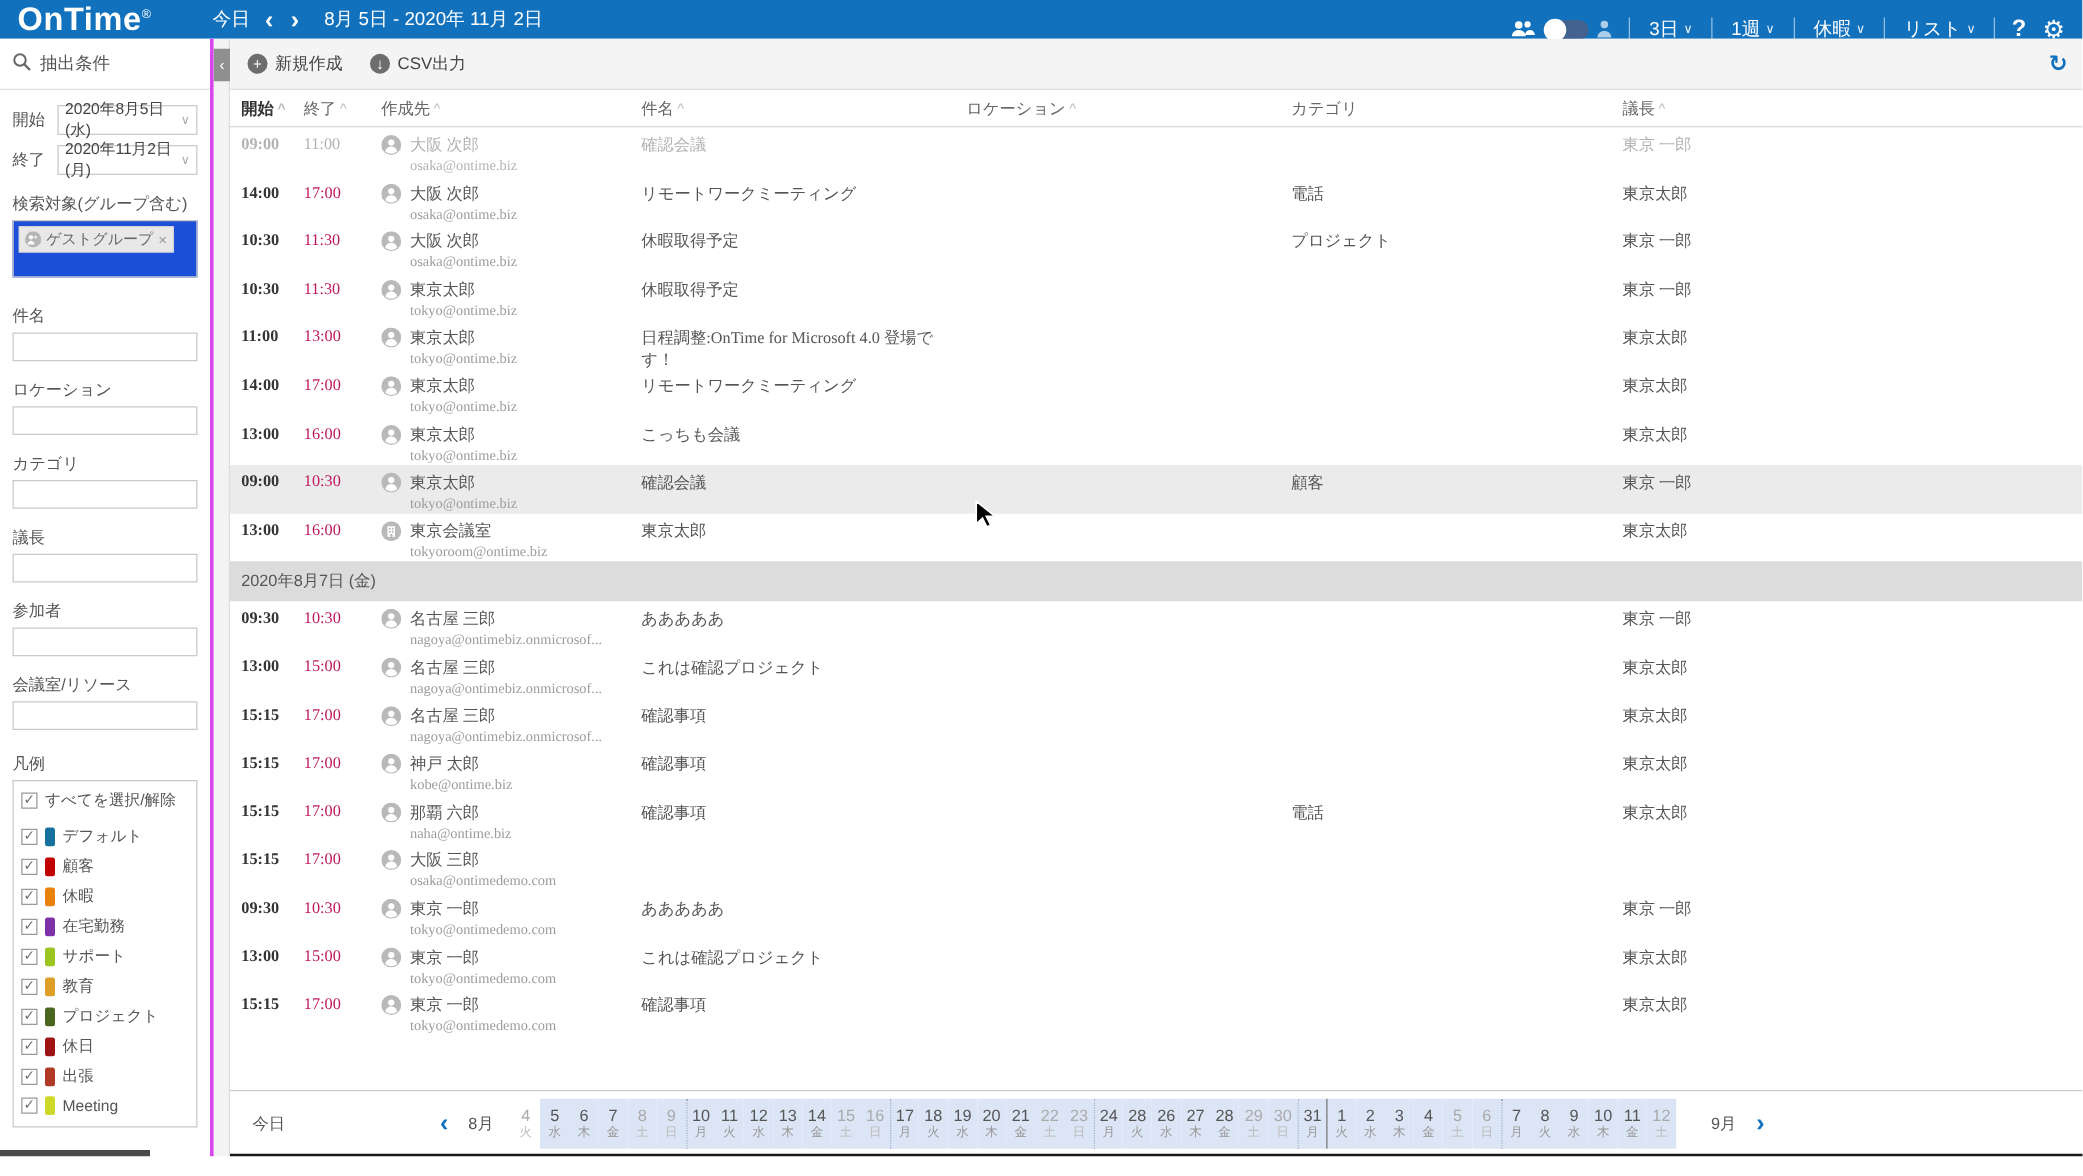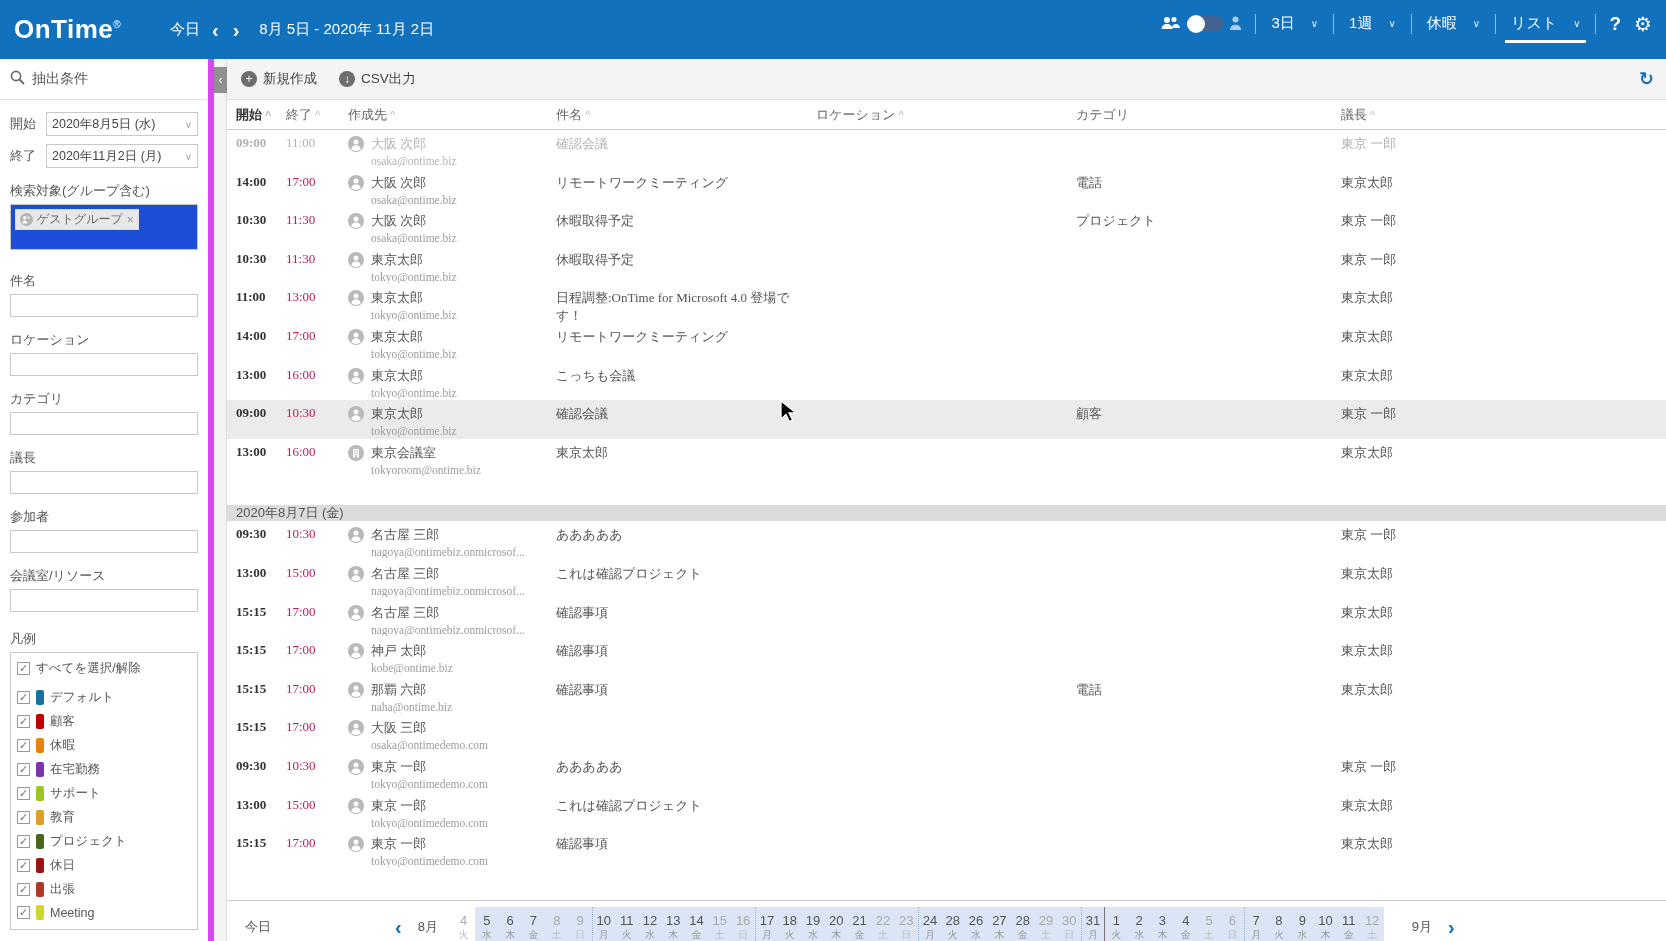--- a/index.html
+++ b/index.html
@@ -1,40 +1,40 @@
 <!DOCTYPE html>
 <html><head>
 <meta charset="utf-8">
 <style>
   * { margin:0; padding:0; box-sizing:border-box; }
   html,body { width:1666px; height:941px; overflow:hidden; }
   body { font-family:"Liberation Sans","DejaVu Sans",sans-serif; background:#fff; color:#555; position:relative; }
 
   
-  .topbar { height:59px; background:#1271bd; color:#fff; display:flex; align-items:center; position:relative; }
+  .topbar { height:31px; background:#1271bd; color:#fff; display:flex; align-items:center; position:relative; }
   .logo { width:170px; padding-left:14px; font-size:26px; font-weight:bold; letter-spacing:.5px; }
   .logo sup { font-size:10px; font-weight:normal; vertical-align:super; }
   .topnav { display:flex; align-items:center; gap:10px; font-size:15px; }
   .topnav .tb-btn { cursor:pointer; }
   .topnav .chev { font-size:20px; font-weight:bold; line-height:1; padding:0 2px; }
   .top-right { position:absolute; right:14px; top:0; height:47px; display:flex; align-items:center; gap:13px; font-size:15px; }
   .vsep { width:1px; height:20px; background:rgba(255,255,255,.55); }
-  .view-item { display:flex; align-items:center; gap:16px; padding:4px 2px; position:relative; }
+  .view-item { display:flex; align-items:center; gap:4px; padding:4px 2px; position:relative; }
   .view-item .dd { font-size:10px; opacity:.9; }
   .view-item.active::after { content:""; position:absolute; left:-4px; right:-4px; bottom:-6px; height:3px; background:#fff; }
   .help-btn { font-size:19px; font-weight:bold; }
   .gear { font-size:20px; }
   .ppl-toggle { display:flex; align-items:center; gap:6px; }
   .toggle-track { width:36px; height:16px; border-radius:8px; background:#44628f; position:relative; }
   .toggle-knob { position:absolute; left:0; top:-1px; width:18px; height:18px; border-radius:50%; background:#fff; }
   .icon-people svg, .icon-person svg { display:block; }
 
   
   .body-row { display:flex; height:894px; }
-  .sidebar { width:214px; border-right:6px solid #d946ef; background:#fff; position:relative; }
+  .sidebar { width:171px; border-right:3px solid #d946ef; background:#fff; position:relative; }
   .collapse-strip { width:13px; background:#f3f3f3; border-right:1px solid #ddd; position:relative; }
   .collapse-tab { position:absolute; top:8px; left:0; width:13px; height:26px; background:#8f8f8f; color:#fff; font-size:12px; display:flex; align-items:center; justify-content:center; }
   .main { flex:1; display:flex; flex-direction:column; min-width:0; }
 
   
   .sb-header { height:41px; display:flex; align-items:center; gap:7px; padding:0 10px; border-bottom:1px solid #e0e0e0; font-size:14px; color:#555; }
   .sb-body { padding:12px 10px 0 10px; font-size:13px; color:#555; }
   .date-row { display:flex; align-items:center; gap:8px; margin-bottom:8px; }
   .date-row .lbl { width:28px; }
   .select-box { flex:1; border:1px solid #c9c9c9; height:24px; display:flex; align-items:center; justify-content:space-between; padding:0 5px; font-size:12.5px; color:#444; background:#fff; }
@@ -58,21 +58,21 @@
   .circ-ico { width:16px; height:16px; border-radius:50%; background:#6d6d6d; color:#fff; font-size:12px; line-height:16px; text-align:center; }
   .refresh-btn { position:absolute; right:12px; color:#1271bd; font-size:18px; font-weight:bold; }
 
   
   .grid-cols { display:grid; grid-template-columns:50px 40px 22px 208px 260px 260px 265px 1fr; padding-left:9px; }
   .thead { height:30px; align-items:center; border-bottom:1px solid #ccc; font-size:13px; color:#666; background:#fff; }
   .thead .th { display:flex; align-items:center; gap:3px; }
   .thead .th.b { color:#333; font-weight:bold; }
   .caret { color:#b9b9b9; font-size:11px; }
   .rows-area { flex:1; overflow:hidden; background:#fff; }
-  .sec-header { height:16px; background:#dcdcdc; color:#555; font-size:13px; display:flex; align-items:center; padding-left:9px;margin-top:28px; }
+  .sec-header { height:32px; background:#dcdcdc; color:#555; font-size:13px; display:flex; align-items:center; padding-left:9px; }
   .row { height:38.6px; align-items:start; padding-top:5px; font-size:13px; color:#555;font-family:Liberation Serif, serif; }
   .row.selected { background:#ebebeb; }
   .row .t-start { font-weight:bold; color:#333; }
   .row .t-end { color:#be185d; }
   .row .bar { width:8px; height:22px; border-radius:2px; margin-top:1px; }
   .creator { display:flex; gap:7px; }
   .creator .nm { color:#555; }
   .creator .em { color:#9c9c9c; font-size:11.5px; margin-top:2px; white-space:nowrap; overflow:hidden; }
   .avatar { width:16px; height:16px; flex:0 0 16px; margin-top:1px; }
   .row.muted, .row.muted .t-start, .row.muted .t-end, .row.muted .creator .nm, .row.muted .creator .em { color:#b3b3b3; }

